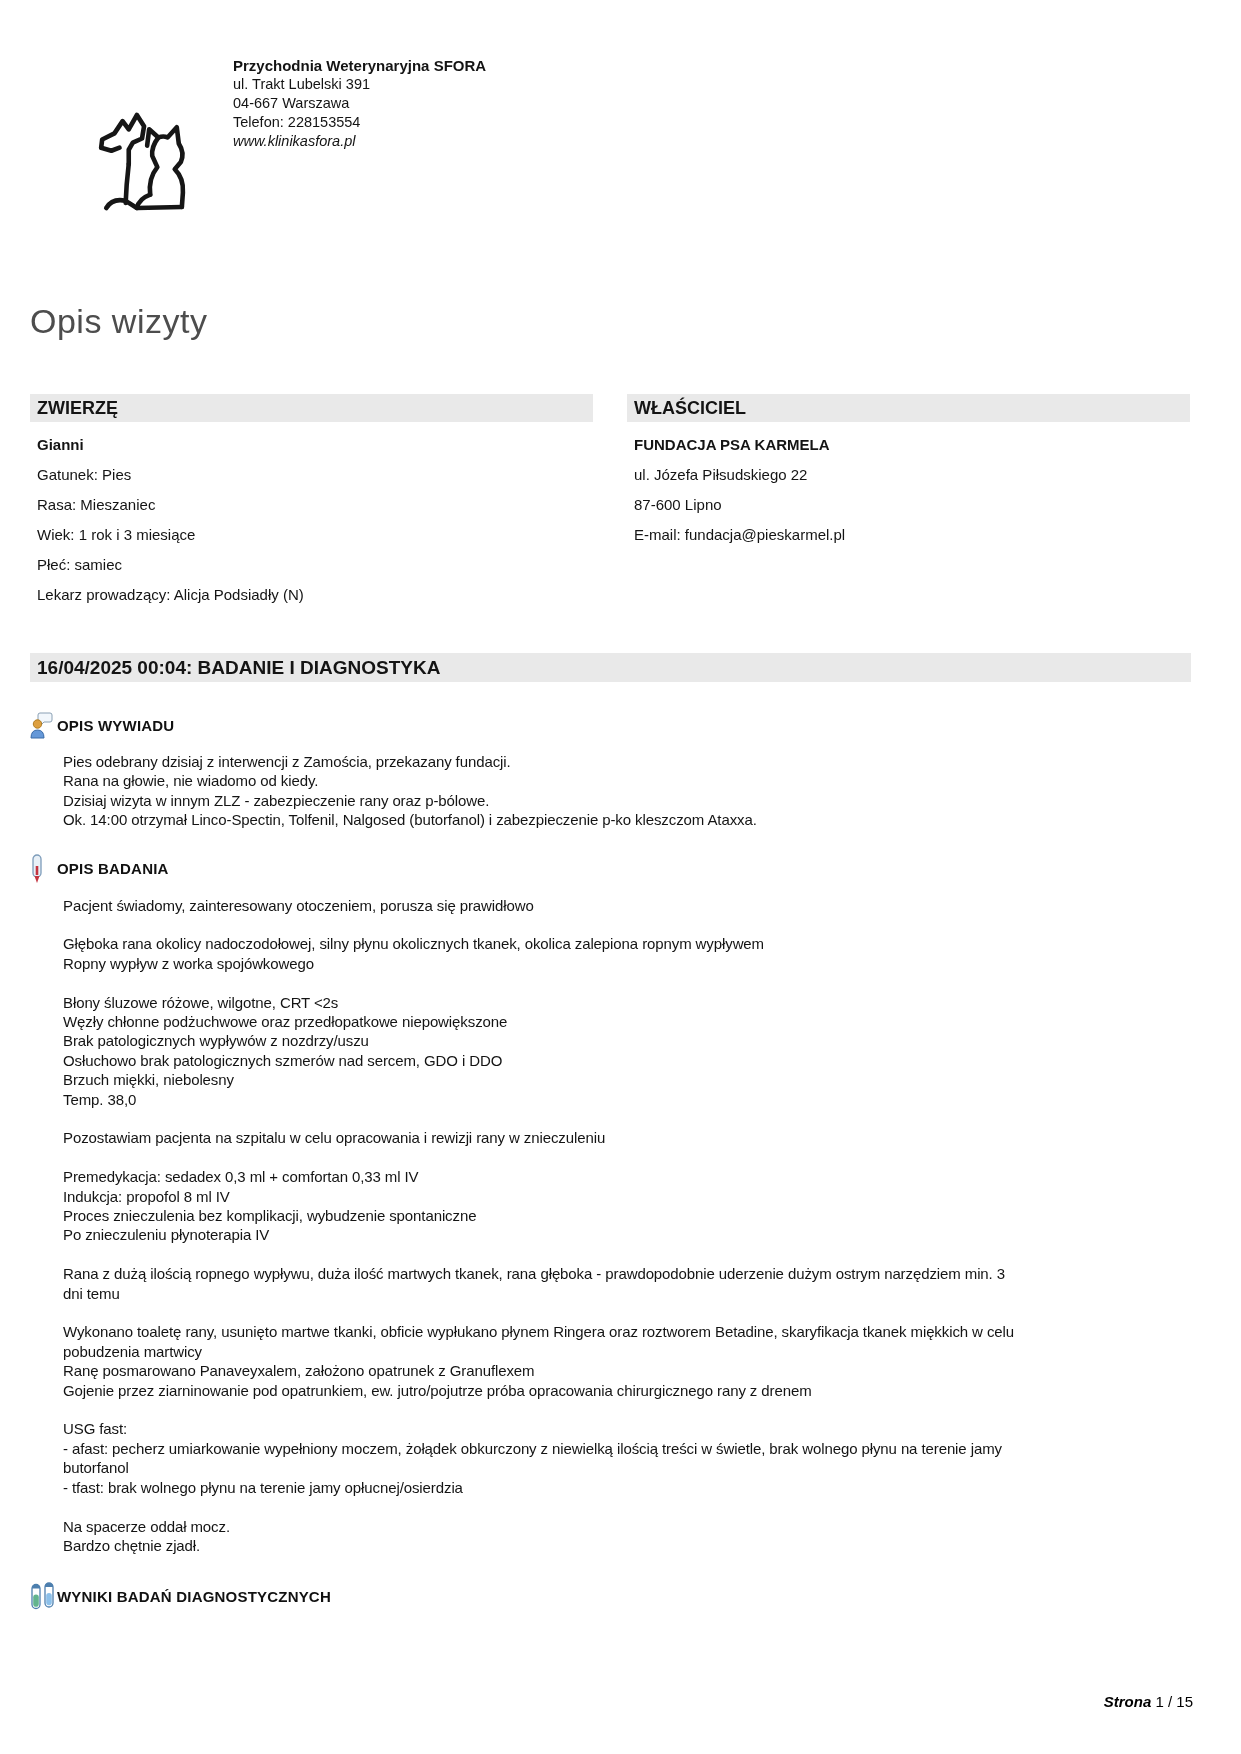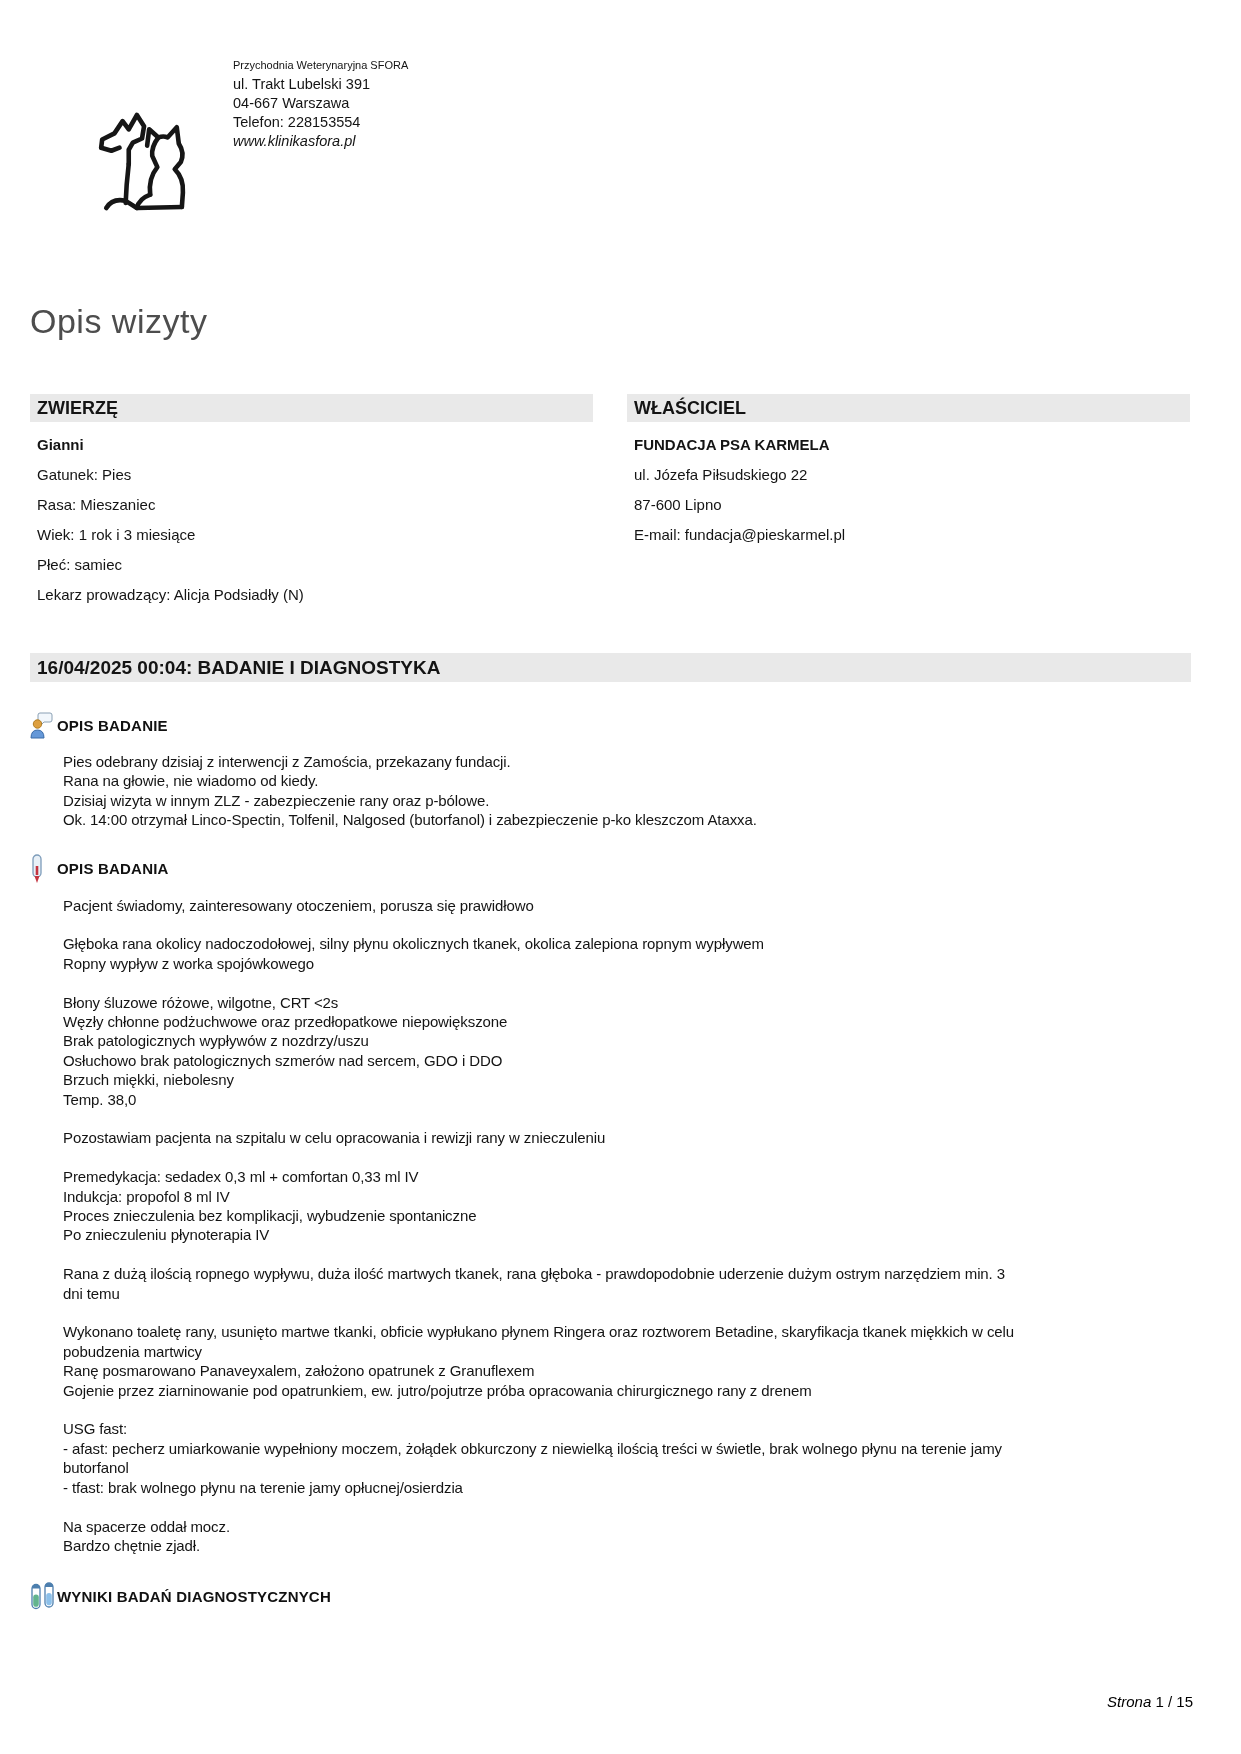--- a/index.html
+++ b/index.html
@@ -3,21 +3,21 @@
 <meta charset="utf-8">
 <style>
   * { margin:0; padding:0; box-sizing:border-box; }
   html,body { background:#ffffff; }
   body { font-family:"Liberation Sans", sans-serif; color:#141414; }
   .page { position:relative; width:1241px; height:1754px; background:#fff; overflow:hidden; }
 
   
   .logo { position:absolute; left:94px; top:110px; width:94px; height:104px; }
   .clinic-info { position:absolute; left:233px; top:56px; font-size:14.5px; line-height:19px; }
-  .clinic-name { font-weight:normal; font-size:11px; }
+  .clinic-name { font-weight:bold; font-size:15px; }
   .clinic-site { font-style:italic; }
 
   
   .page-title { position:absolute; left:30px; top:302px; font-size:34px; font-weight:400; color:#4d4d4d; letter-spacing:0.5px; }
 
   
   .col { position:absolute; top:394px; width:563px; font-size:15px; }
   .col-animal { left:30px; }
   .col-owner  { left:627px; }
   .col-header { background:#e9e9e9; height:28px; line-height:28px; padding-left:7px; font-weight:bold; font-size:18px; }
@@ -31,21 +31,21 @@
   .sections { position:absolute; left:30px; top:684px; width:1161px; }
   .section-header { display:flex; align-items:center; height:34px; margin-top:24px; margin-bottom:10px; }
   .section-header.exam { margin-top:22px; }
   .section-header .icon-box { width:27px; flex:0 0 27px; display:flex; align-items:center; }
   .section-header h2 { font-size:15px; font-weight:bold; color:#111; letter-spacing:0.2px; }
   .para { padding-left:33px; }
   .line { min-height:19.4px; line-height:19.4px; font-size:15px; white-space:nowrap; letter-spacing:-0.1px; }
 
   
   .footer { position:absolute; top:1693px; right:48px; font-size:15px; color:#000; }
-  .footer .strona { font-weight:normal; font-style:italic; }
+  .footer .strona { font-weight:bold; font-style:italic; }
 </style>
 </head>
 <body>
 
 <div class="page">
 
   <div class="logo">
     <svg viewBox="0 0 92 100" width="94" height="104" aria-hidden="true">
       <g fill="none" stroke="#161616" stroke-width="4.5" stroke-linejoin="round" stroke-linecap="round">
         <path d="M7 36 L8 28 L20 22 L28 10 L34 18 L42 4 L49 15 L47 27 L38 31 L34 38 L34 52"></path>
@@ -97,21 +97,21 @@
 
     <div class="section">
       <div class="section-header">
         <span class="icon-box">
           <svg viewBox="0 0 24 28" width="24" height="28" aria-hidden="true">
             <path d="M10 2 h10 a2 2 0 0 1 2 2 v5 a2 2 0 0 1 -2 2 h-6 l-3 3 v-3 h-1 a2 2 0 0 1 -2 -2 V4 a2 2 0 0 1 2 -2 Z" fill="#f2f7fc" stroke="#8aa0b4" stroke-width="1"></path>
             <circle cx="7.5" cy="13" r="4.2" fill="#dd9f3f" stroke="#b07d22" stroke-width="1"></circle>
             <path d="M1 27 Q1 19 7.5 19 Q14 19 14 27 Z" fill="#6598d8" stroke="#3c6ca8" stroke-width="1"></path>
           </svg>
         </span>
-        <h2>OPIS BADANIE</h2>
+        <h2>OPIS WYWIADU</h2>
       </div>
       <div class="para">
           <div class="line">Pies odebrany dzisiaj z interwencji z Zamościa, przekazany fundacji.</div>
           <div class="line">Rana na głowie, nie wiadomo od kiedy.</div>
           <div class="line">Dzisiaj wizyta w innym ZLZ - zabezpieczenie rany oraz p-bólowe.</div>
           <div class="line">Ok. 14:00 otrzymał Linco-Spectin, Tolfenil, Nalgosed (butorfanol) i zabezpieczenie p-ko kleszczom Ataxxa.</div>
         </div>
     </div>
 
     <div class="section">

